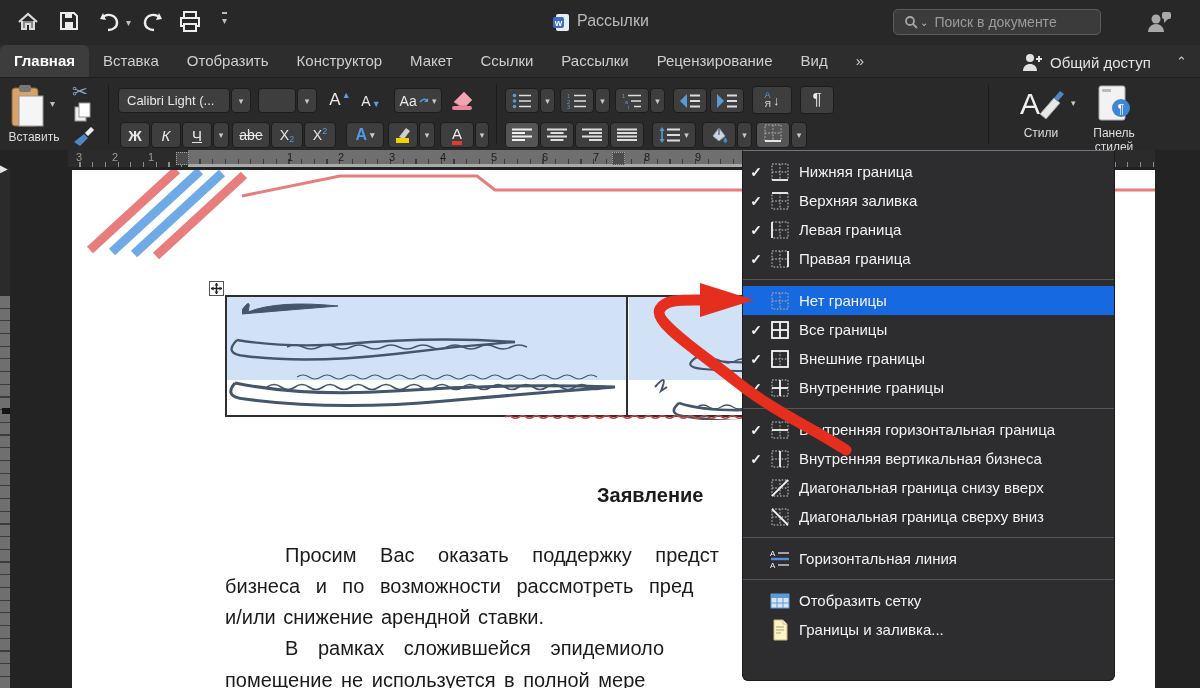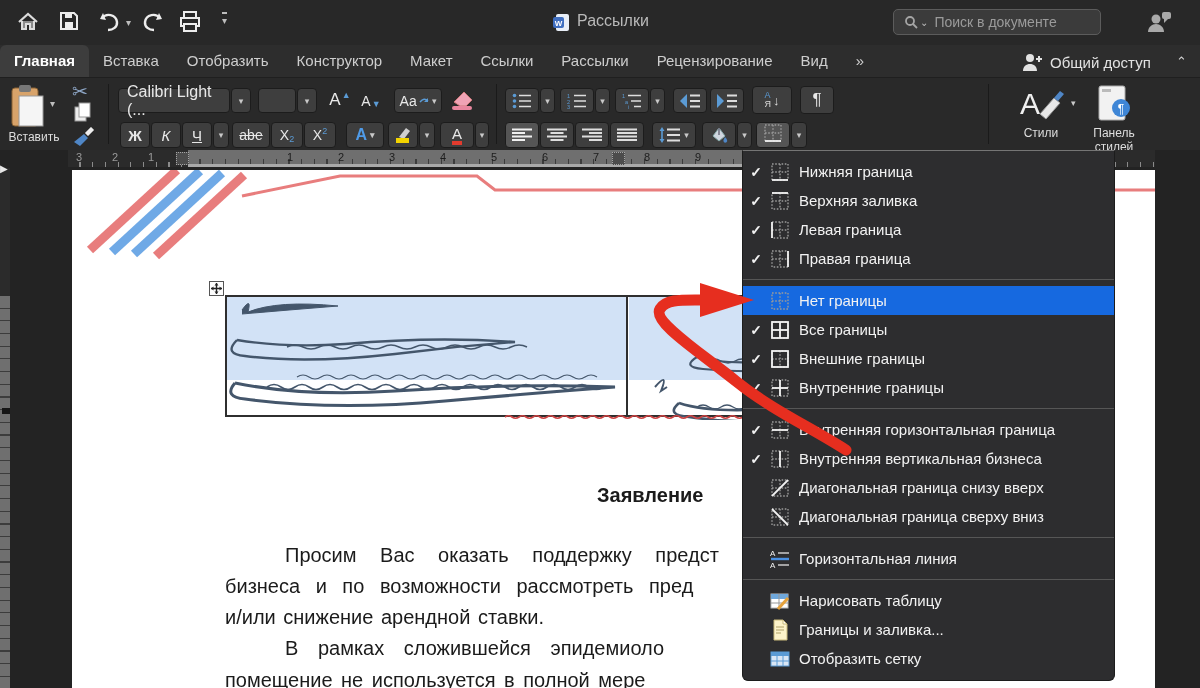--- a/index.html
+++ b/index.html
@@ -161,21 +161,21 @@
         </svg>
     </span>
     <span class="abs" style="left:72px;top:48px">
       <svg width="22" height="20" viewBox="0 0 22 20">
           <path d="M2 16 12 8l4 4-8 8z" fill="#4f86c6"></path>
           <path d="M13 7l6-6 3 3-6 6z" fill="#eee" stroke="#999"></path>
         </svg>
     </span>
     <div class="abs vsep" style="left:108px;top:6px;height:60px"></div>
 
-    <div class="rbtn" style="left:118px;top:10px;width:112px;height:25px;justify-content:flex-start;padding-left:8px;font-size:16px">Calibri Light (...</div>
+    <div class="rbtn" style="left:118px;top:10px;width:112px;height:25px;justify-content:flex-start;padding-left:8px;font-size:13px">Calibri Light (...</div>
     <div class="rbtn" style="left:231px;top:10px;width:20px;height:25px">
         <span class="dd" style="margin:0">▾</span>
       </div>
     <div class="rbtn" style="left:258px;top:10px;width:38px;height:25px"></div>
     <div class="rbtn" style="left:297px;top:10px;width:20px;height:25px">
         <span class="dd" style="margin:0">▾</span>
       </div>
     <div class="rbtn flat" style="left:324px;top:8px;width:32px;height:27px;font-size:17px">
         <span>A</span>
         <span style="color:#5b9bd5;font-size:9px;margin-left:1px;margin-top:-10px">▲</span>
@@ -607,52 +607,39 @@
             <line x1="9" y1="17" x2="20" y2="17" stroke="#f2f2f2" stroke-width="1.2"></line>
           </svg>
         </span>
         <span>Горизонтальная линия</span>
       </div>
       <div class="msep"></div>
       <div class="mi">
         <span class="chk"></span>
         <span class="mico">
           <svg width="22" height="22" viewBox="0 0 22 22">
-            <rect x="2" y="4" width="17" height="14" fill="#fff" stroke="#bbb"></rect>
-            <rect x="2" y="4" width="17" height="5" fill="#6fa8dc"></rect>
-            <line x1="2" y1="13" x2="19" y2="13" stroke="#999"></line>
-            <line x1="10" y1="4" x2="10" y2="18" stroke="#999"></line>
-            <line x1="9" y1="19" x2="19" y2="8" stroke="#e6a23c" stroke-width="3"></line>
-          </svg>
-        </span>
-        <span>Нарисовать таблицу</span>
-      </div>
-      <div class="mi">
-        <span class="chk"></span>
-        <span class="mico">
-          <svg width="22" height="22" viewBox="0 0 22 22">
-            <path d="M5 1h9l4 4v16H5z" fill="#fdf3c9" stroke="#c9b97a"></path>
-            <path d="M14 1l4 4h-4z" fill="#fff" stroke="#c9b97a"></path>
-            <path d="M7 8h8M7 11h8M7 14h5" stroke="#b0a268" stroke-width="1.2"></path>
-          </svg>
-        </span>
-        <span>Границы и заливка...</span>
-      </div>
-      <div class="mi">
-        <span class="chk"></span>
-        <span class="mico">
-          <svg width="22" height="22" viewBox="0 0 22 22">
             <rect x="2" y="4" width="18" height="14" fill="#d9e6f5" stroke="#5b9bd5"></rect>
             <rect x="2" y="4" width="18" height="4" fill="#5b9bd5"></rect>
             <line x1="2" y1="13" x2="20" y2="13" stroke="#5b9bd5"></line>
             <line x1="8" y1="4" x2="8" y2="18" stroke="#5b9bd5"></line>
             <line x1="14" y1="4" x2="14" y2="18" stroke="#5b9bd5"></line>
           </svg>
         </span>
         <span>Отобразить сетку</span>
       </div>
+      <div class="mi">
+        <span class="chk"></span>
+        <span class="mico">
+          <svg width="22" height="22" viewBox="0 0 22 22">
+            <path d="M5 1h9l4 4v16H5z" fill="#fdf3c9" stroke="#c9b97a"></path>
+            <path d="M14 1l4 4h-4z" fill="#fff" stroke="#c9b97a"></path>
+            <path d="M7 8h8M7 11h8M7 14h5" stroke="#b0a268" stroke-width="1.2"></path>
+          </svg>
+        </span>
+        <span>Границы и заливка...</span>
+      </div>
     </div>
 
   <svg class="abs" id="arrow-layer" viewBox="0 0 1200 688">
     <path d="M 846 450 C 812 428 772 410 737 382 C 700 352 652 322 660 309 C 666 299 682 300 702 300" fill="none" stroke="#e62e1f" stroke-width="11" stroke-linecap="round"></path>
     <polygon points="700,283 700,317 754,300" fill="#e62e1f"></polygon>
   </svg>
 </div>
 
 </body></html>

